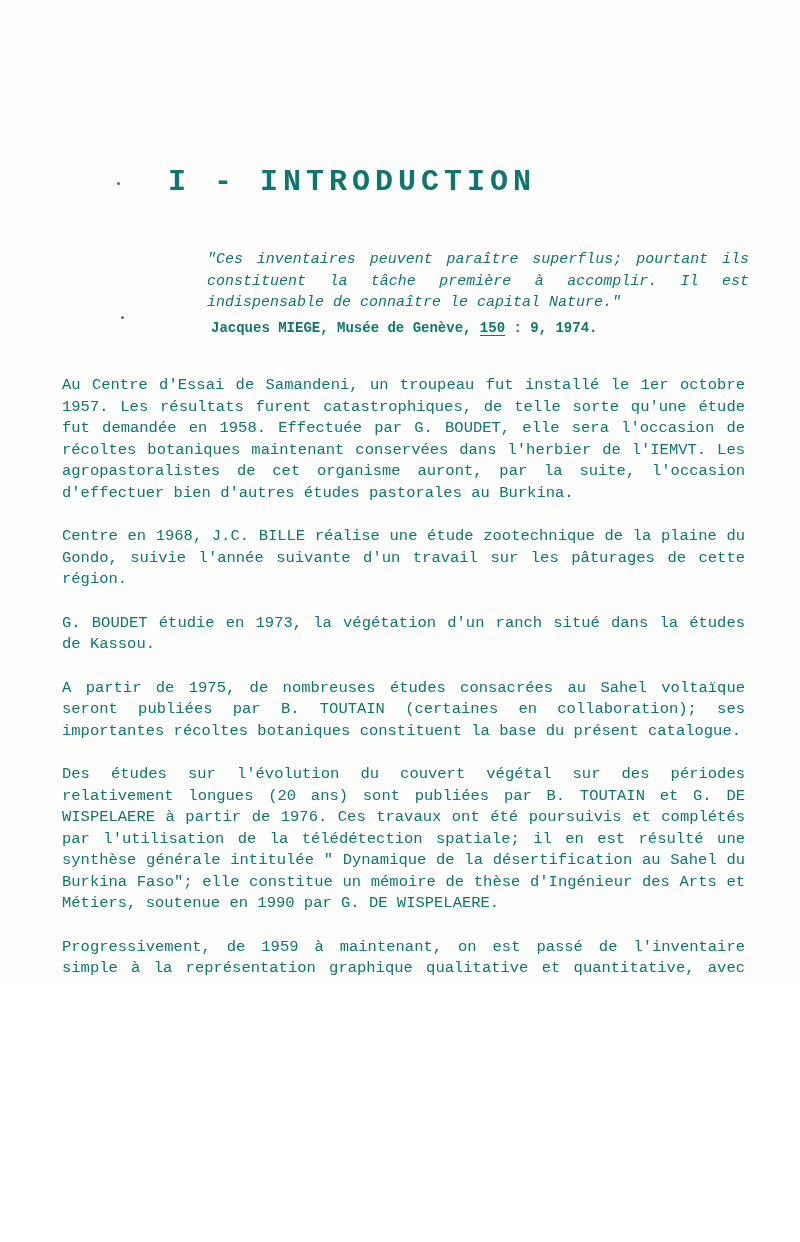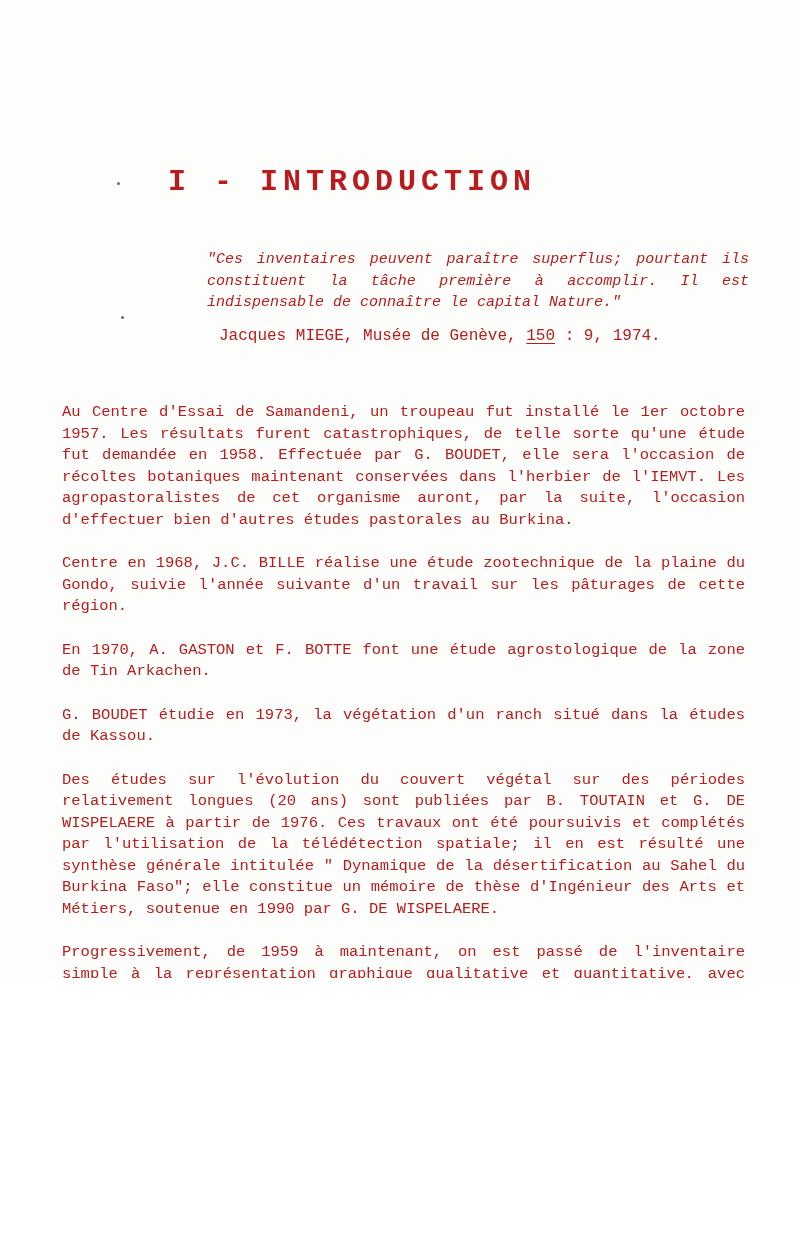--- a/index.html
+++ b/index.html
@@ -8,21 +8,21 @@
     padding: 0;
     background: #ffffff;
   }
   .page {
     position: relative;
     width: 800px;
     height: 978px;
     margin: 0 auto;
     background: #fdfdfb;
     font-family: "Liberation Mono", "DejaVu Sans Mono", monospace;
-    color: #b91c1c;
+    color: #0f766e;
     padding: 165px 55px 0 62px;
     overflow: hidden;
   }
   .title {
     margin: 0 0 0 106px;
     font-size: 30px;
     font-weight: 700;
     letter-spacing: 5px;
     white-space: nowrap;
   }
@@ -31,30 +31,31 @@
     width: 542px;
   }
   .quote-text {
     margin: 0;
     font-style: italic;
     font-size: 15px;
     line-height: 21.5px;
     text-align: justify;
   }
   .quote-citation {
-    margin: 12px;
-    font-size: 16px;
+    margin: 4px;
+    font-size: 14px;
     line-height: 21.5px;
+    font-weight: bold;
   }
   .citation-ref {
     text-decoration: underline;
     text-underline-offset: 3px;
   }
   .doc-body {
-    margin-top: 55px;
+    margin-top: 36px;
   }
   .doc-body p {
     margin: 0 0 22px 0;
     font-size: 15.5px;
     line-height: 21.5px;
     text-align: justify;
   }
   .speck {
     position: absolute;
     background: #6a6a6a;
@@ -74,19 +75,19 @@
   <h1 class="title">I - INTRODUCTION</h1>
 
   <div class="quote-block">
     <p class="quote-text">"Ces inventaires peuvent paraître superflus; pourtant ils constituent la tâche première à accomplir. Il est indispensable de connaître le capital Nature."</p>
     <p class="quote-citation"><span>Jacques MIEGE, Musée de Genève, </span><span class="citation-ref">150</span><span> : 9, 1974.</span></p>
   </div>
 
   <div class="doc-body">
     <p>Au Centre d'Essai de Samandeni, un troupeau fut installé le 1er octobre 1957. Les résultats furent catastrophiques, de telle sorte qu'une étude fut demandée en 1958. Effectuée par G. BOUDET, elle sera l'occasion de récoltes botaniques maintenant conservées dans l'herbier de l'IEMVT. Les agropastoralistes de cet organisme auront, par la suite, l'occasion d'effectuer bien d'autres études pastorales au Burkina.</p>
     <p>Centre en 1968, J.C. BILLE réalise une étude zootechnique de la plaine du Gondo, suivie l'année suivante d'un travail sur les pâturages de cette région.</p>
-    <p>En 1970, A. GASTON et F. BOTTE font une étude agrostologique de la zone de Tin Arkachen.</p>
     <p>G. BOUDET étudie en 1973, la végétation d'un ranch situé dans la études de Kassou.</p>
+    <p>A partir de 1975, de nombreuses études consacrées au Sahel voltaïque seront publiées par B. TOUTAIN (certaines en collaboration); ses importantes récoltes botaniques constituent la base du présent catalogue.</p>
     <p>Des études sur l'évolution du couvert végétal sur des périodes relativement longues (20 ans) sont publiées par B. TOUTAIN et G. DE WISPELAERE à partir de 1976. Ces travaux ont été poursuivis et complétés par l'utilisation de la télédétection spatiale; il en est résulté une synthèse générale intitulée " Dynamique de la désertification au Sahel du Burkina Faso"; elle constitue un mémoire de thèse d'Ingénieur des Arts et Métiers, soutenue en 1990 par G. DE WISPELAERE.</p>
     <p>Progressivement, de 1959 à maintenant, on est passé de l'inventaire simple à la représentation graphique qualitative et quantitative, avec étude de la dynamique des entités pastorales représentées.</p>
   </div>
 
 </div>
 
 </body></html>

